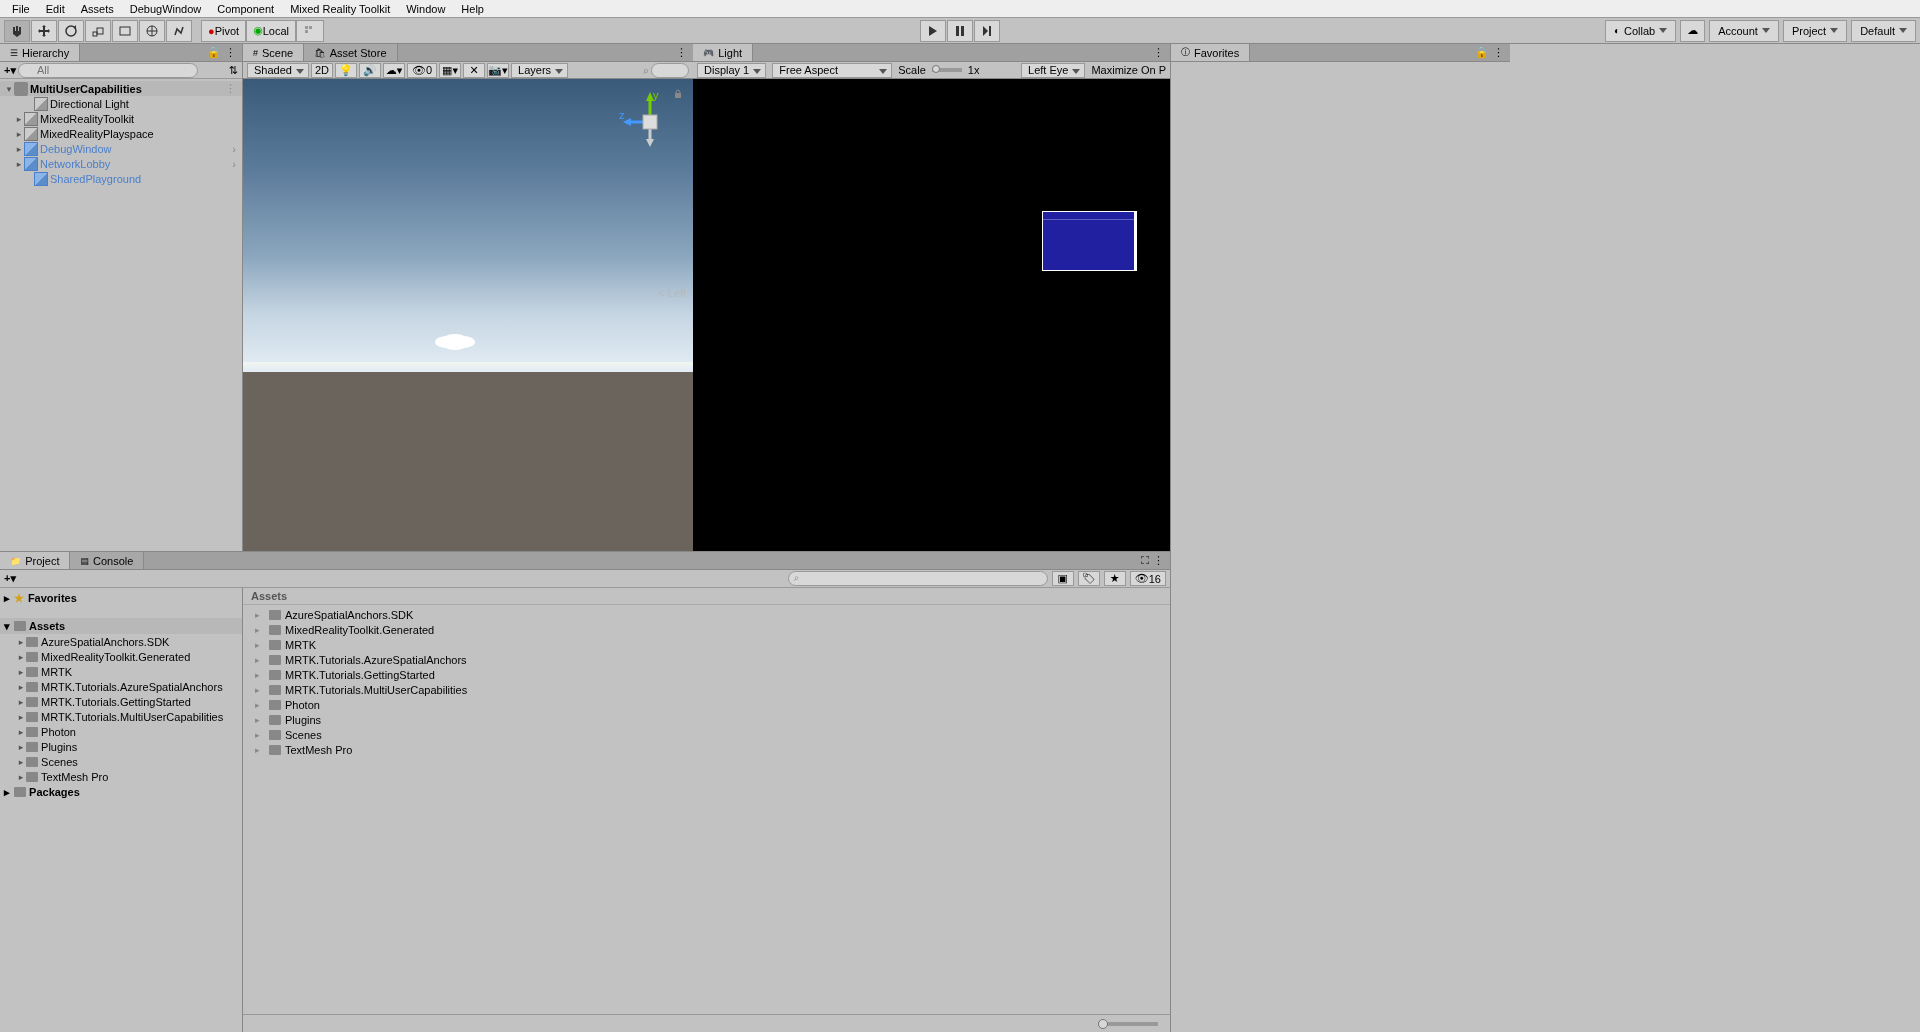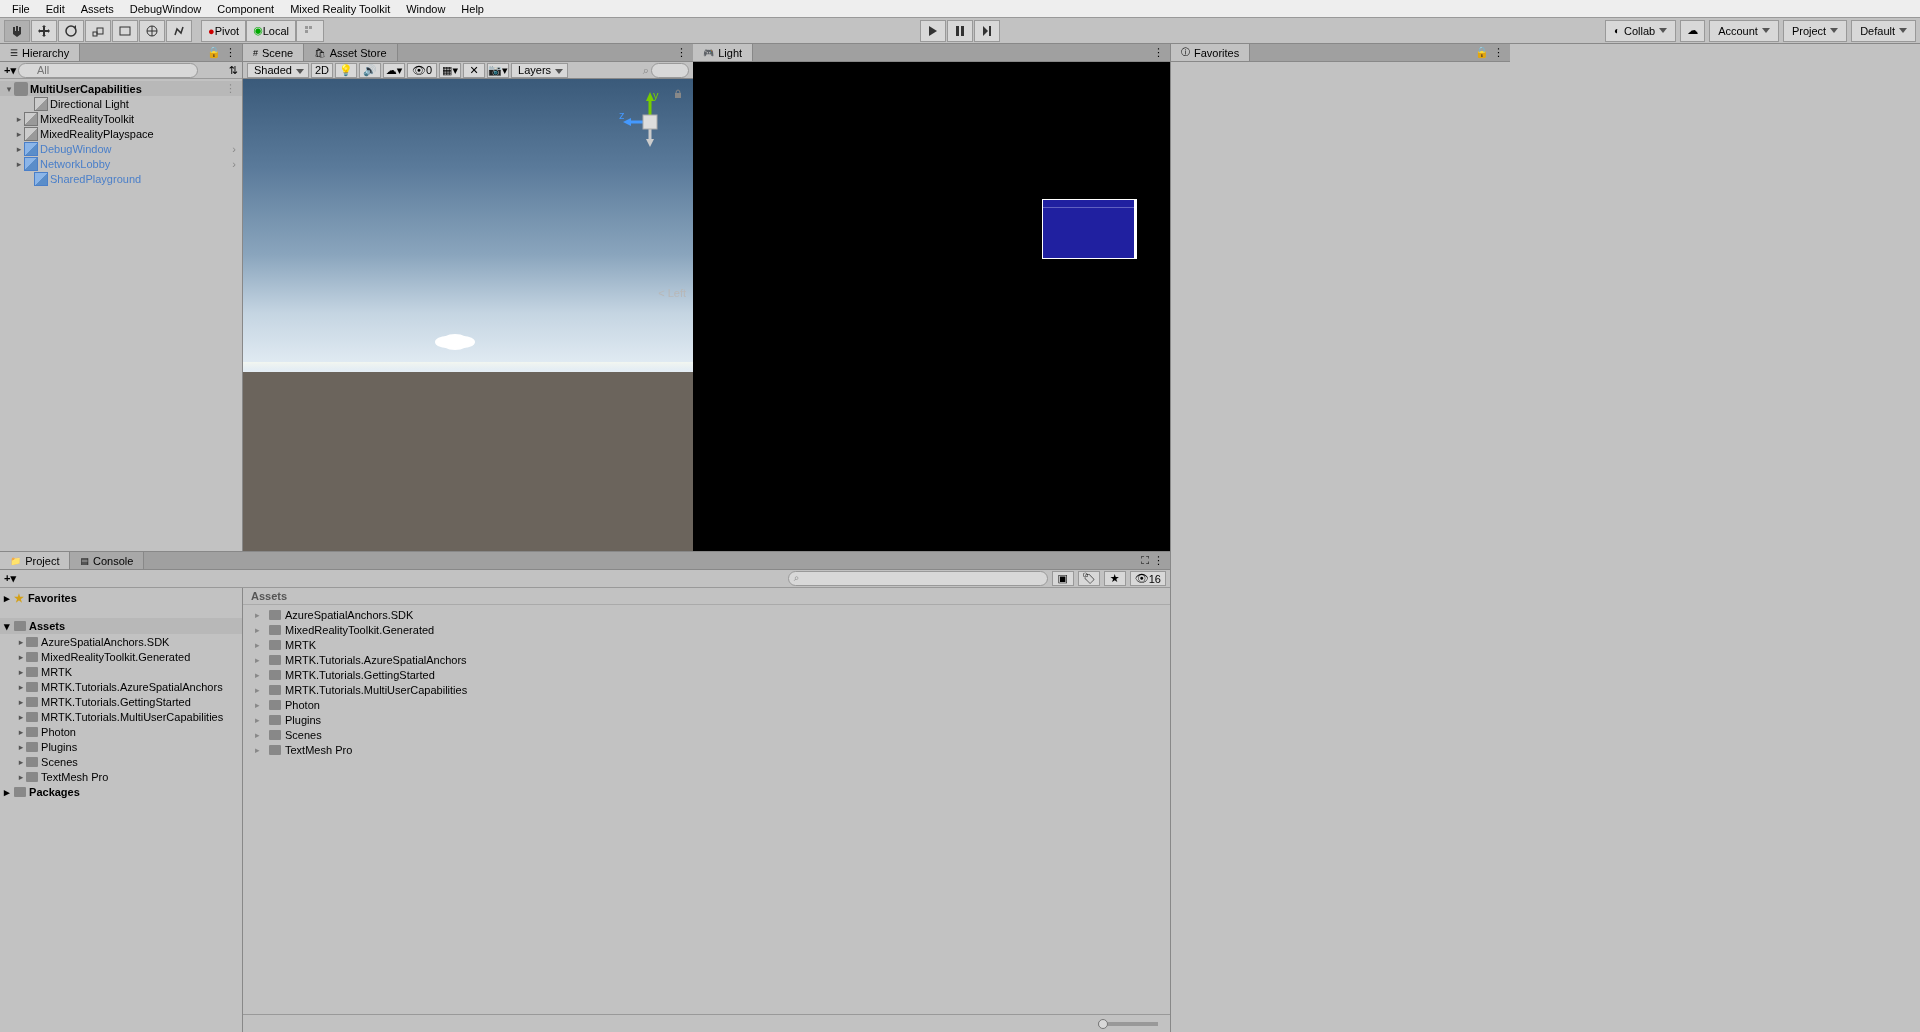--- a/index.html
+++ b/index.html
@@ -344,20 +344,32 @@
         <div class="game-panel">
           <div class="panel-tabs">
             <div class="tab">
                 <span style="font-size:9px">🎮</span>
                 <span>Light</span>
               </div>
             <div class="tab-options">
                 <span>⋮</span>
               </div>
           </div>
+          <div class="game-toolbar">
+            <div class="scene-dropdown"><span>Display 1</span><span class="chevron-down" style="position:absolute;right:4px;top:5px"></span></div>
+            <div class="scene-dropdown" style="width:120px"><span>Free Aspect</span><span class="chevron-down" style="position:absolute;right:4px;top:5px"></span></div>
+            <span>Scale</span>
+            <div style="width:30px;height:4px;background:#999;position:relative">
+                <div style="position:absolute;left:0;top:-3px;width:8px;height:8px;background:#d8d8d8;border:1px solid #777;border-radius:50%"></div>
+              </div>
+            <span>1x</span>
+            <div style="flex:1"></div>
+            <div class="scene-dropdown"><span>Left Eye</span><span class="chevron-down" style="position:absolute;right:4px;top:5px"></span></div>
+            <span>Maximize On P</span>
+          </div>
           <div class="game-viewport">
             <div class="debug-window">
               <div class="debug-window-header"></div>
             </div>
           </div>
         </div>
       </div>
     </div>
 
     <div class="bottom-panel">

